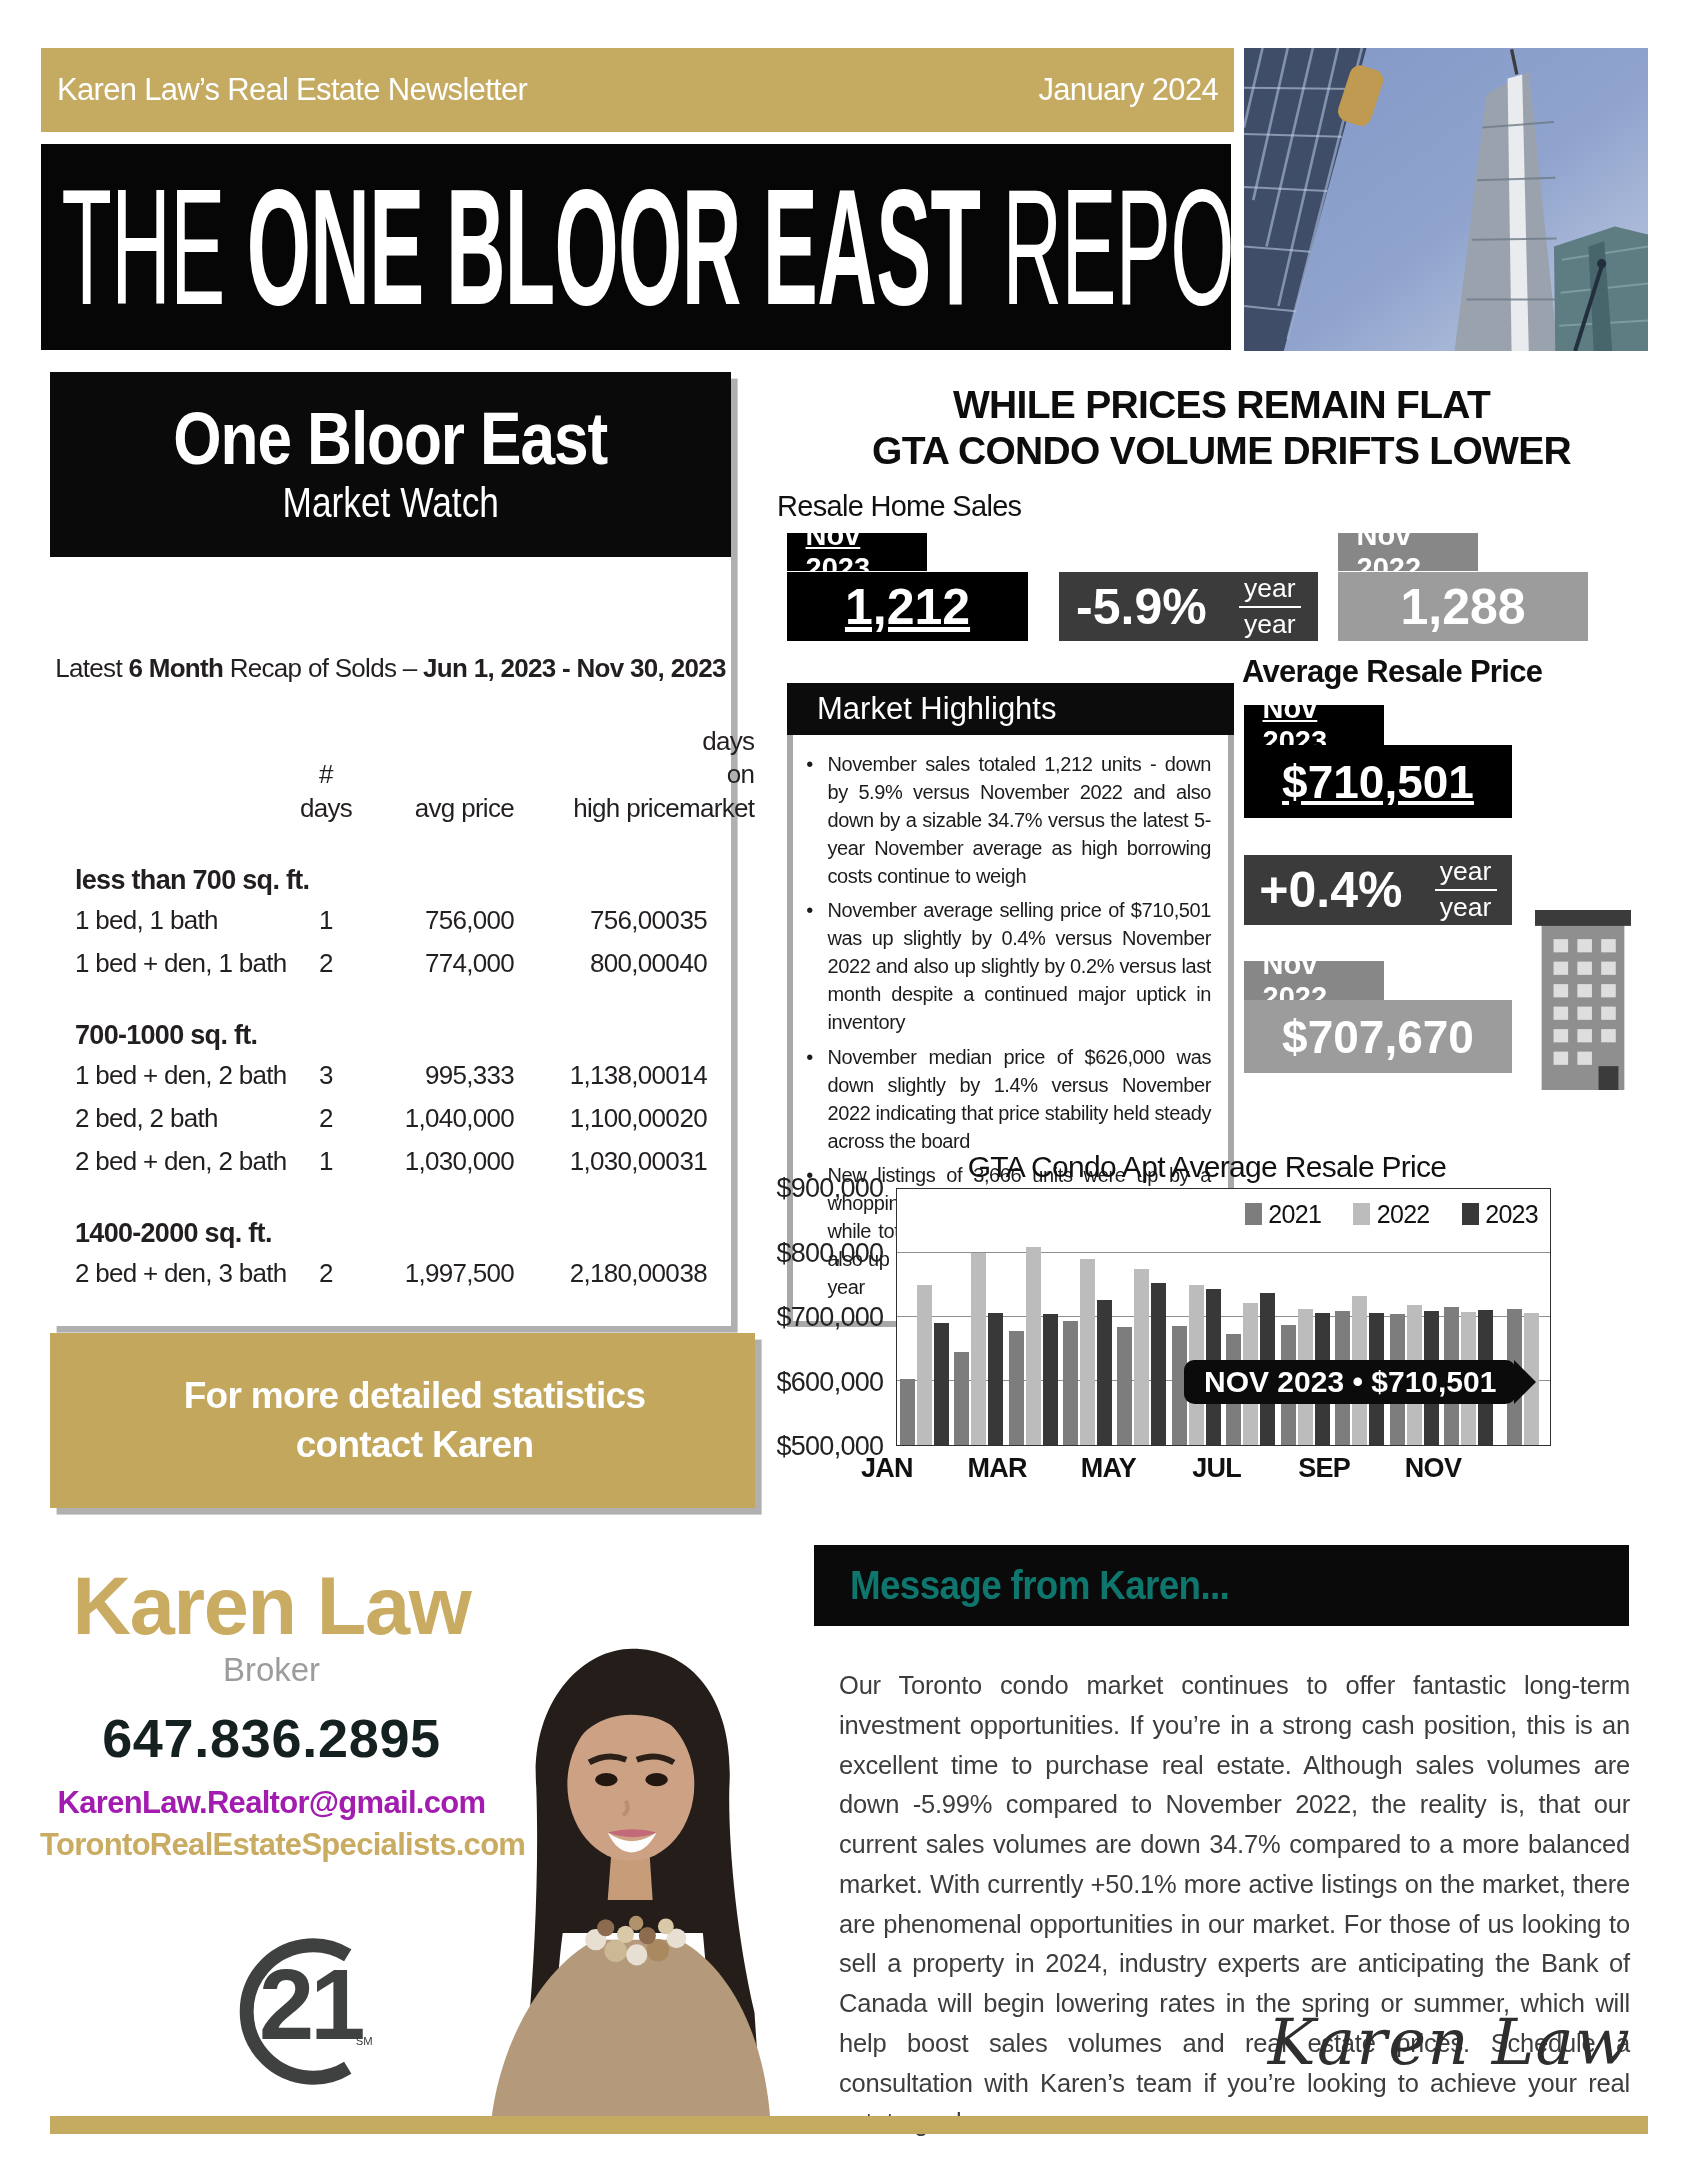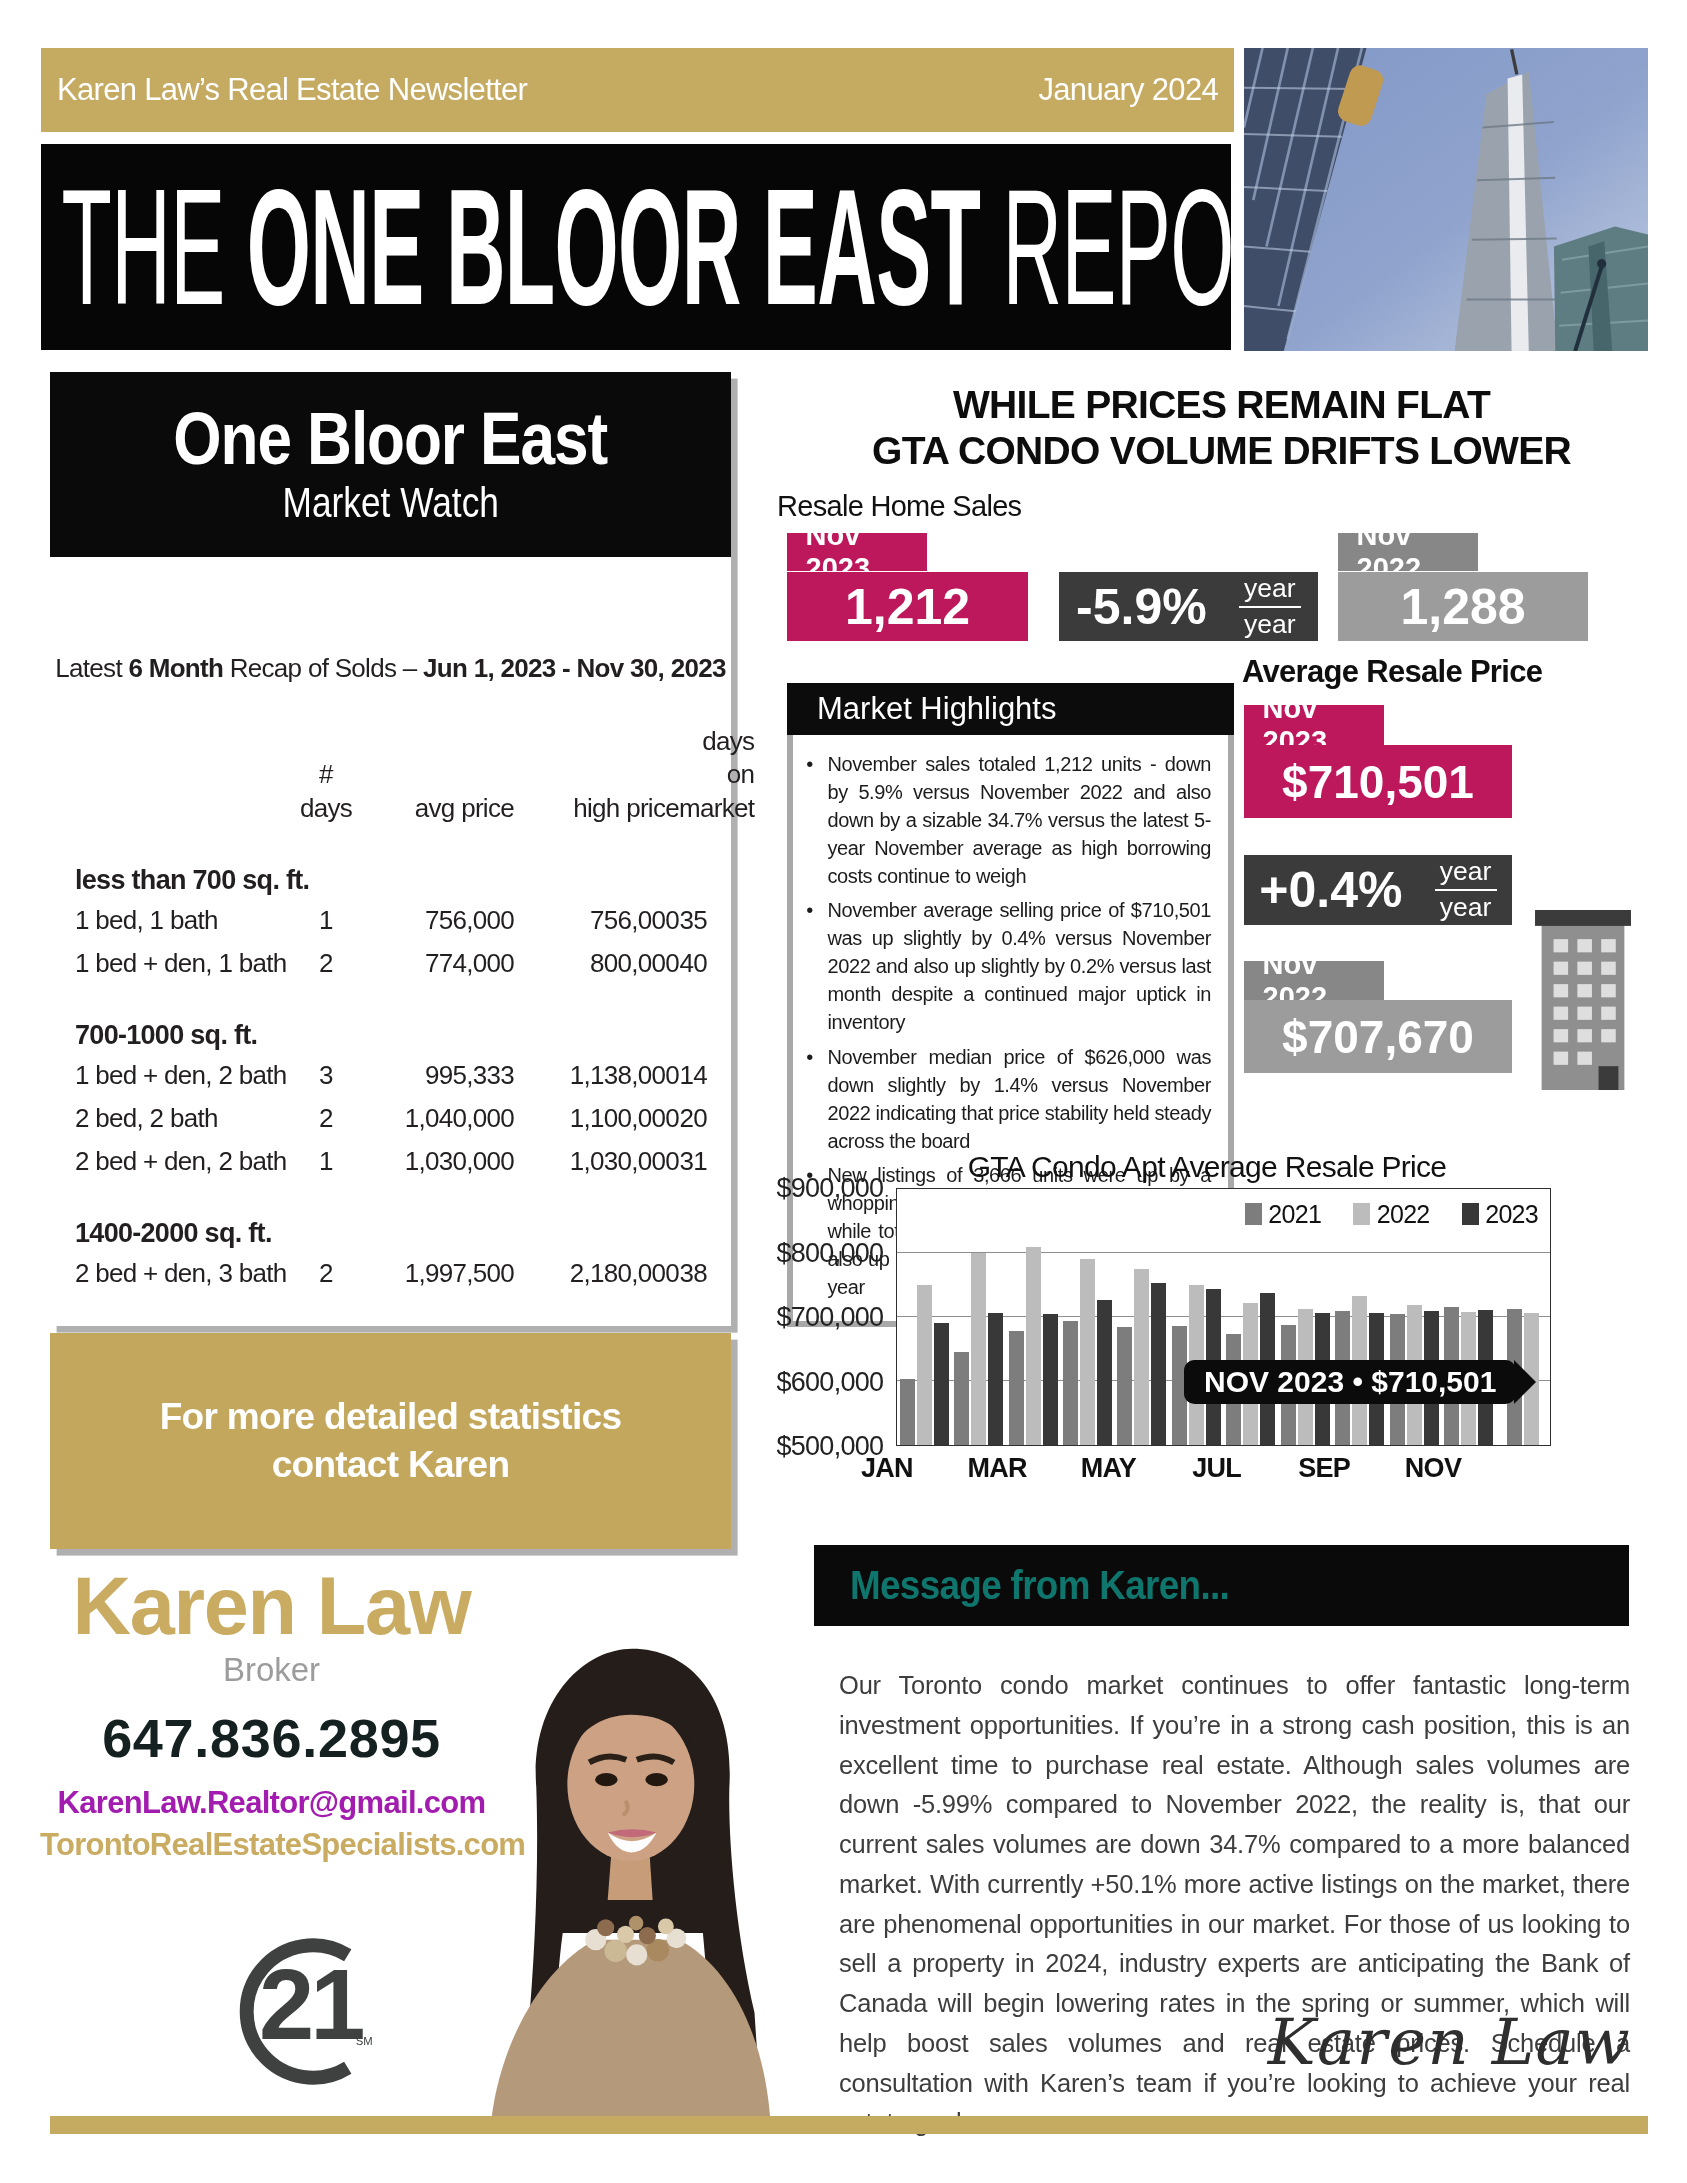--- a/index.html
+++ b/index.html
@@ -42,23 +42,23 @@
   .sold-table { padding:36px 24px 0 25px; }
   .st-grid { display:grid; grid-template-columns:218px 66px 155px 165px 1fr; align-items:end; }
   .st-head { font-size:26.5px; letter-spacing:-0.7px; padding-bottom:2.6px; }
   .st-cell { font-size:26px; letter-spacing:-0.7px; line-height:1.3; padding:4.6px 0; }
   .c-sold { text-align:center; }
   .c-avg, .c-high, .c-dom { text-align:right; }
   .st-section { font-size:27px; font-weight:700; letter-spacing:-0.7px; margin:34px 0 4px 0; }
   .st-total .st-cell { font-weight:400; }
   .st-total .c-unit { font-weight:700; font-size:27px; }
   .cta-box {
-    position:absolute; left:50px; top:1333px; width:681px; height:216px; background:#c2a75d;
+    position:absolute; left:50px; top:1333px; width:681px; height:175px; background:#c2a75d;
     box-shadow:6.6px 6.6px 0 0 #b0b0b0; display:flex; flex-direction:column; align-items:center;
-    justify-content:center; color:#fff; font-size:37px; font-weight:700; line-height:1.3; letter-spacing:-0.7px;
+    justify-content:center; color:#fff; font-size:37px; font-weight:700; line-height:1.3; letter-spacing:-0.7px;padding-left:24px;
   }
   
   .agent-name { position:absolute; left:40px; top:1560px; width:463px; text-align:center;
     font-size:81px; font-weight:700; color:#c9ab61; letter-spacing:-1.3px; }
   .agent-role { position:absolute; left:40px; top:1651px; width:463px; text-align:center;
     font-size:33px; color:#9c9c9c; }
   .agent-phone { position:absolute; left:40px; top:1707px; width:463px; text-align:center;
     font-size:54px; font-weight:700; color:#152120; letter-spacing:0.7px; }
   .agent-email { position:absolute; left:40px; top:1785px; width:463px; text-align:center;
     font-size:31px; font-weight:700; color:#a21caf; letter-spacing:-0.7px; }
@@ -66,21 +66,21 @@
     font-size:31px; font-weight:700; color:#c9ab61; letter-spacing:-0.7px; }
   .c21-logo { position:absolute; left:218px; top:1932px; width:192px; height:159px; }
   .agent-photo { position:absolute; left:490px; top:1622px; width:281px; height:511px; }
   
   .gta-headline { position:absolute; left:814px; top:382px; width:815px; text-align:center;
     font-size:39px; font-weight:700; line-height:1.18; color:#0d0d0d; letter-spacing:-0.7px; }
   .resale-label { position:absolute; left:777px; top:490px; font-size:29px; letter-spacing:-0.7px; color:#111; }
   .tab-box { position:absolute; }
   .tab-box .tb-tab { color:#fff; font-weight:700; font-size:29px; display:flex; align-items:center; padding-left:18.5px; box-sizing:border-box; }
   .tab-box .tb-body { color:#fff; font-weight:700; display:flex; align-items:center; justify-content:center; box-sizing:border-box; }
-  .dark { background:#be185d; }
+  .dark { background:#000000;text-decoration:underline; }
   .tab-gray { background:#878787; }
   .body-gray { background:#9c9c9c; }
   .stat-val { font-size:50px; letter-spacing:0; }
   .plain-box { position:absolute; background:#3b3b3b; color:#fff; display:flex; align-items:center; justify-content:center; gap:32px; }
   .pct { font-size:50px; font-weight:700; }
   .yy { display:inline-flex; flex-direction:column; align-items:center; font-size:26.5px; line-height:1.12; font-weight:400; }
   .yy .num { border-bottom:2px solid #fff; padding:0 5.3px 2px; }
   .yy .den { padding-top:2px; }
   
   .mh-box { position:absolute; left:787px; top:683px; width:447px; }

